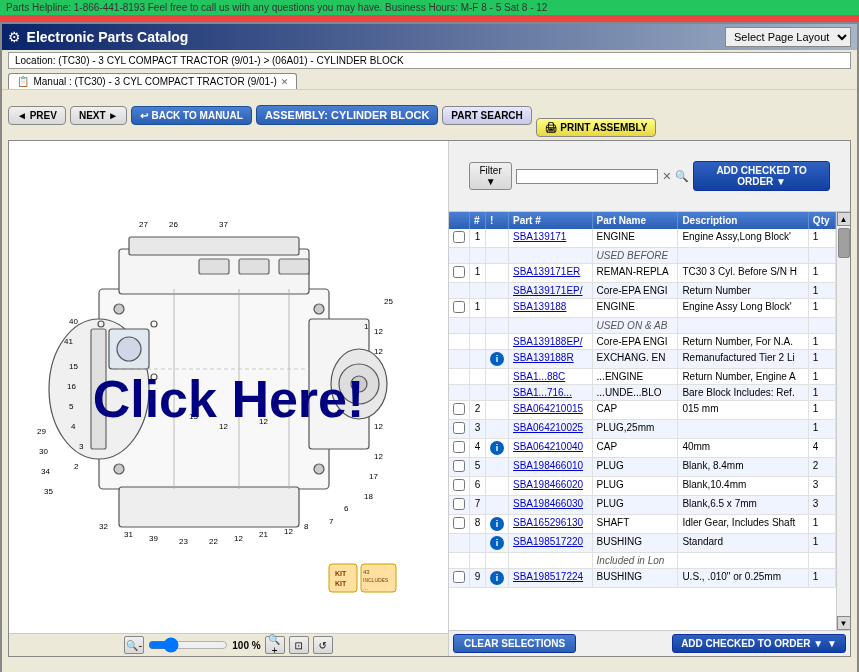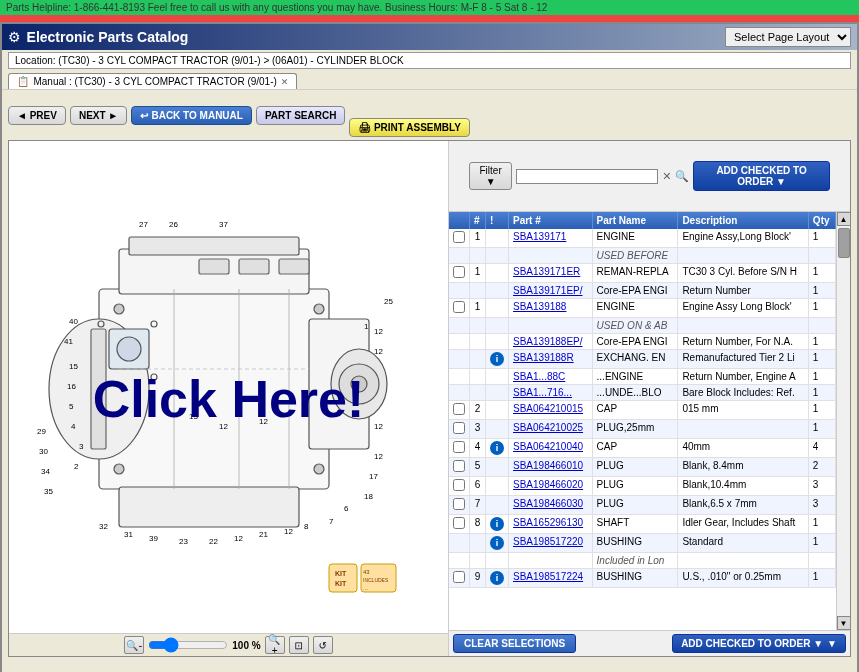--- a/index.html
+++ b/index.html
@@ -346,20 +346,21 @@
       <span style="color:#0060c0;">📋</span>
       <span>Manual : (TC30) - 3 CYL COMPACT TRACTOR (9/01-)</span>
       <span class="tab-close">✕</span>
     </div>
   </div>
 
   <div style="background:#ece9d8; padding:3px 6px; display:flex; align-items:center; gap:4px; border-top:1px solid #ccc;">
     <button class="nav-btn">◄ PREV</button>
     <button class="nav-btn">NEXT ►</button>
     <button class="nav-btn blue">↩ BACK TO MANUAL</button>
+    <button class="nav-btn assembly">ASSEMBLY: CYLINDER BLOCK</button>
     <button class="nav-btn part-search">PART SEARCH</button>
     <button class="nav-btn print">🖨 PRINT ASSEMBLY</button>
   </div>
 
   <div id="main-content">
 
     <div id="diagram-area">
 
       <svg id="tractor-svg" viewBox="0 0 420 460" xmlns="http://www.w3.org/2000/svg">
 

